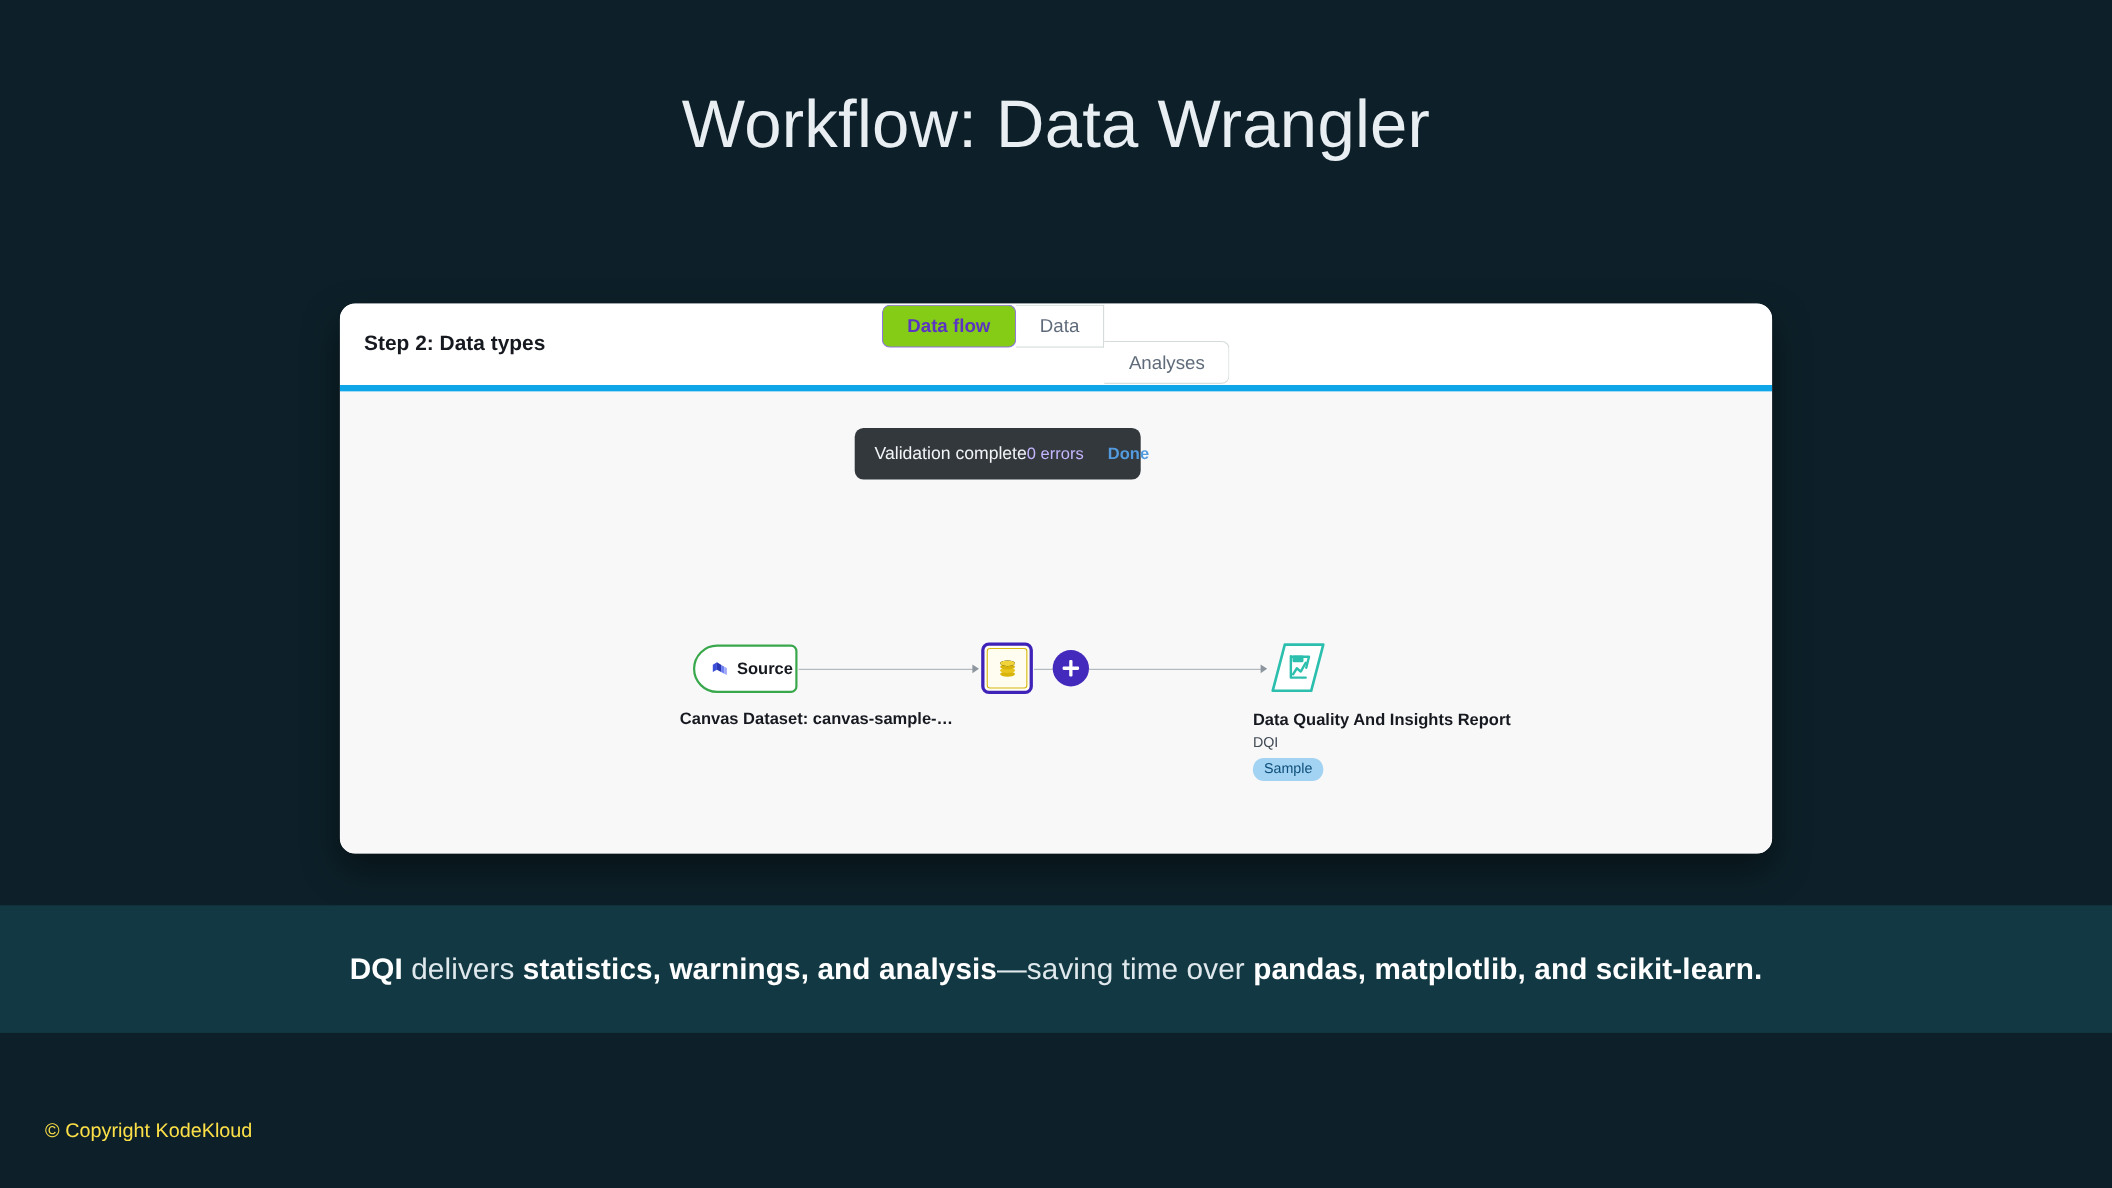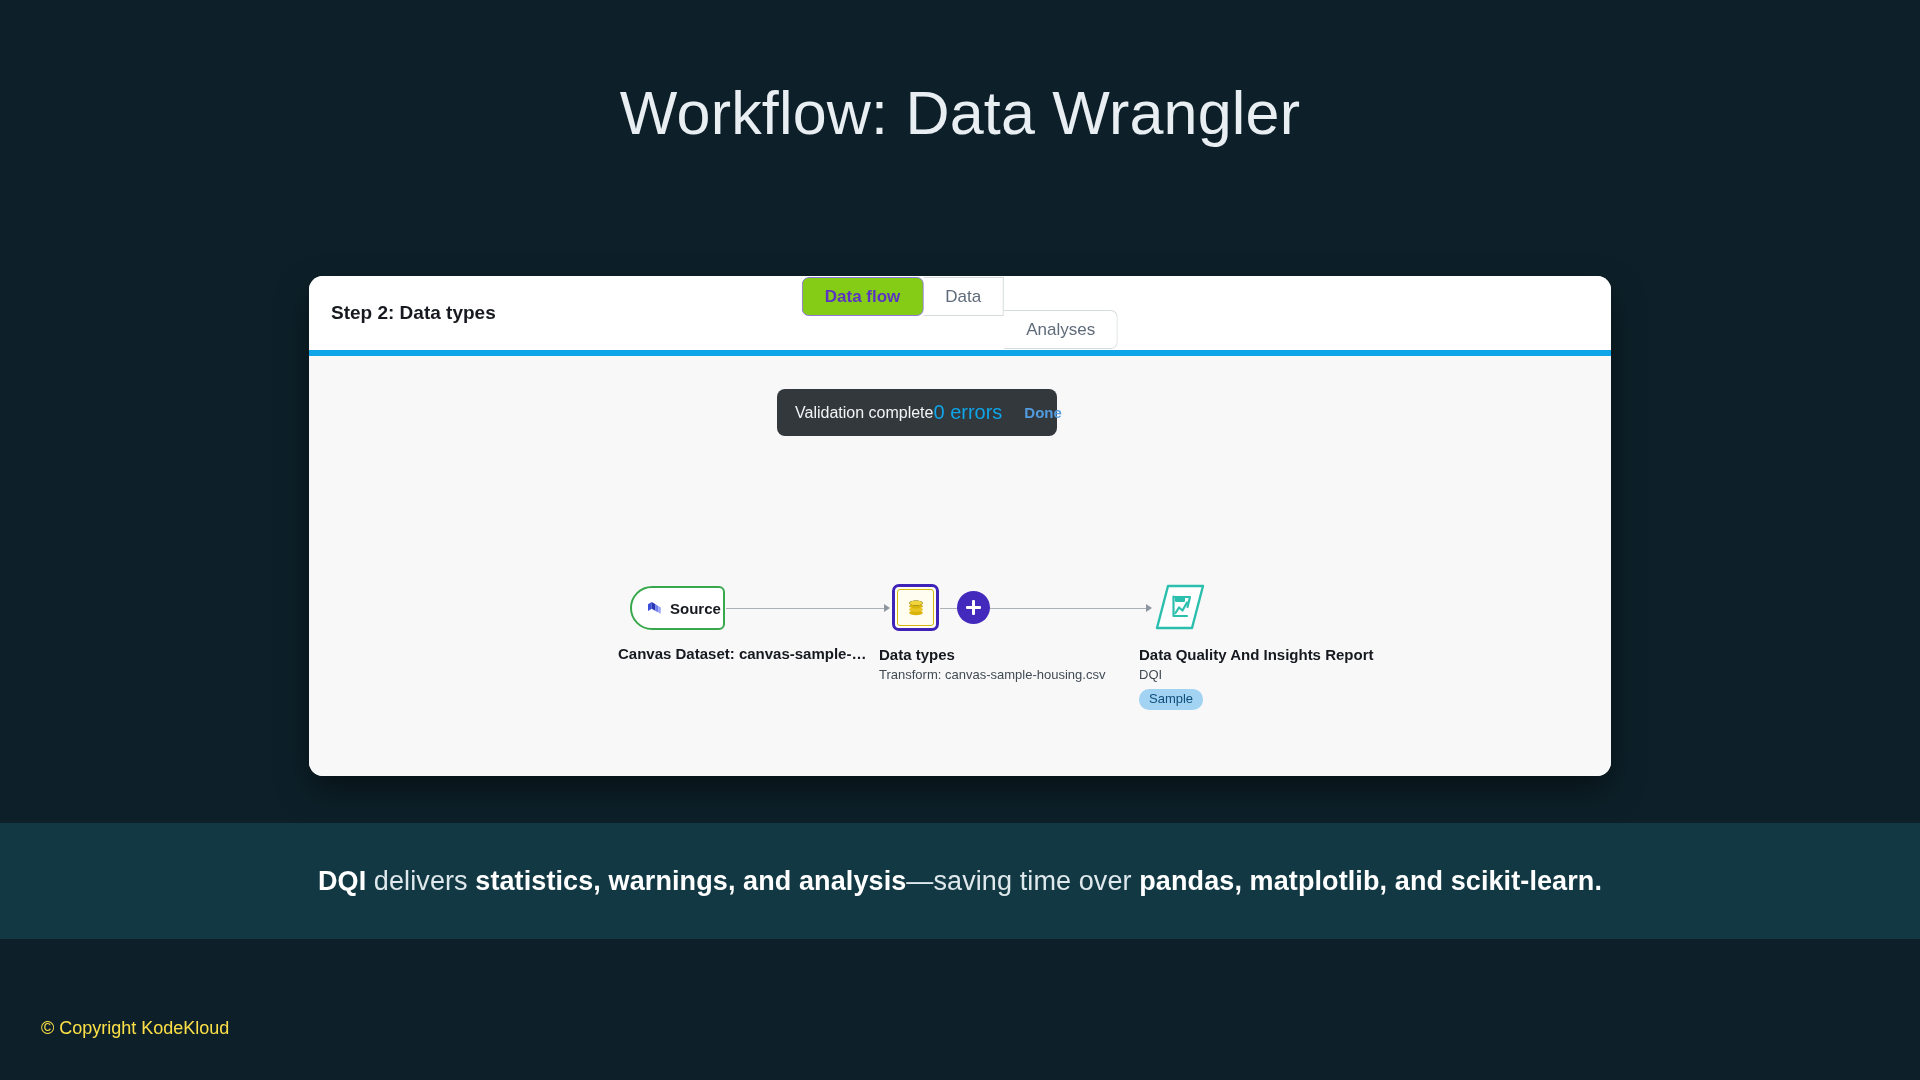--- a/index.html
+++ b/index.html
@@ -104,38 +104,38 @@
   .canvas {
     position: relative;
     flex: 1 1 auto;
     background: #f8f8f9;
   }
 
   .toast {
     position: absolute;
     left: 468px;
     top: 33px;
-    width: 280px;
+    width: 260px;
     height: 47px;
     background: #33383d;
     border-radius: 8px;
     display: flex;
     align-items: center;
     padding: 0 18px;
     gap: 0;
   }
   .toast-msg {
     font-size: 16px;
     color: #f2f4f6;
     white-space: nowrap;
   }
   .toast-errors {
     margin-left: auto;
-    font-size: 20px;
-    color: #0ea5e9;
+    font-size: 15px;
+    color: #c4b5fd;
     white-space: nowrap;
   }
   .toast-action {
     margin-left: 22px;
     font-size: 15px;
     font-weight: bold;
     color: #529bde;
     white-space: nowrap;
     cursor: pointer;
   }
@@ -390,24 +390,20 @@
               <path d="M19.5 13.5 L19.5 33 L33 33" fill="none" stroke="#2dbfae" stroke-width="2.2" stroke-linecap="round" stroke-linejoin="round"></path>
               <path d="M21.5 30 L25 24.5 L28.5 27.5 L33 19.5" fill="none" stroke="#2dbfae" stroke-width="2.2" stroke-linecap="round" stroke-linejoin="round"></path>
             </svg>
           </span>
         </div>
 
         <div class="caption cap-source">
           <span class="cap-title">Canvas Dataset: canvas-sample-…</span>
         </div>
 
-        <div class="caption cap-transform">
-          <span class="cap-title">Data types</span>
-          <span class="cap-sub">Transform: canvas-sample-housing.csv</span>
-        </div>
 
         <div class="caption cap-report">
           <span class="cap-title">Data Quality And Insights Report</span>
           <span class="cap-sub">DQI</span>
           <span class="badge-sample">Sample</span>
         </div>
 
       </div>
     </div>
   </div>

